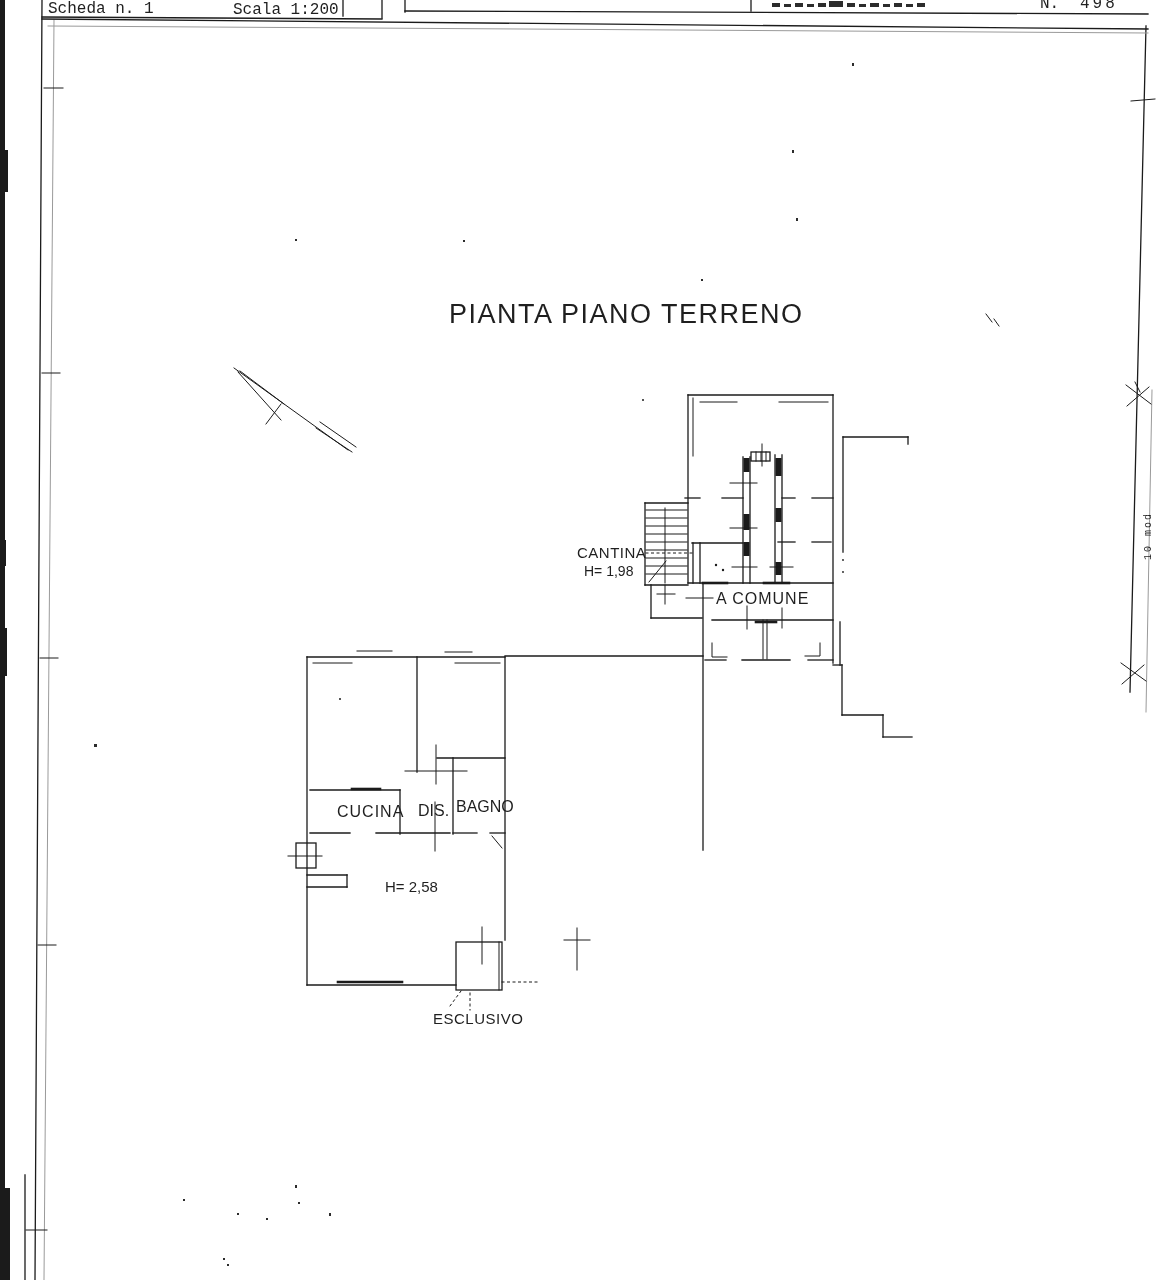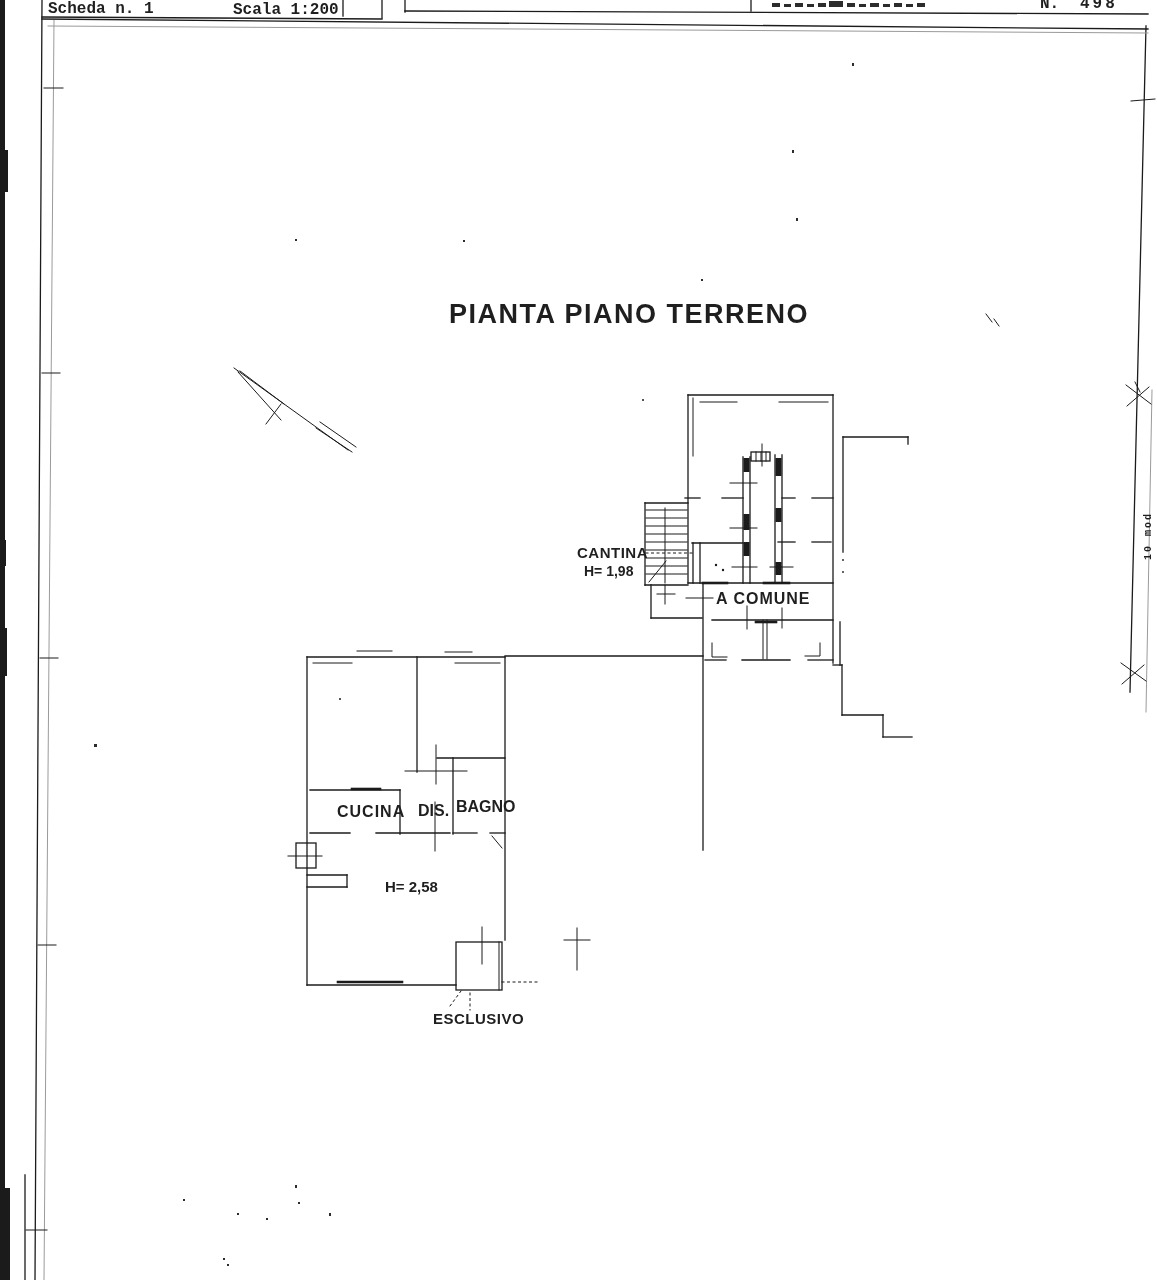--- a/index.html
+++ b/index.html
@@ -1,21 +1,20 @@
 <!DOCTYPE html>
 <html style="--ink: #1b1b1b; --paper: #ffffff;"><head>
 <meta charset="utf-8">
 <style>
   :root { --ink:#1b1b1b; --paper:#ffffff; }
   html,body { margin:0; padding:0; background:#e8e8e8; }
   .page {
     position:relative; width:1157px; height:1280px;
     background:var(--paper); overflow:hidden;
     font-family:"Liberation Sans", sans-serif;
-    font-weight:bold;
   }
   svg { display:block; }
   svg line, svg path, svg rect.ln, svg polyline {
     stroke:var(--ink); stroke-width:1.3; fill:none; stroke-linecap:square;
   }
   .thin  { stroke-width:1; }
   .thick { stroke-width:2.6; }
   .gray  { stroke:#9a9a9a; stroke-width:1; }
   .dots  { stroke-dasharray:2 3.5; stroke-width:1; }
   .fill  { fill:var(--ink); stroke:none; }

